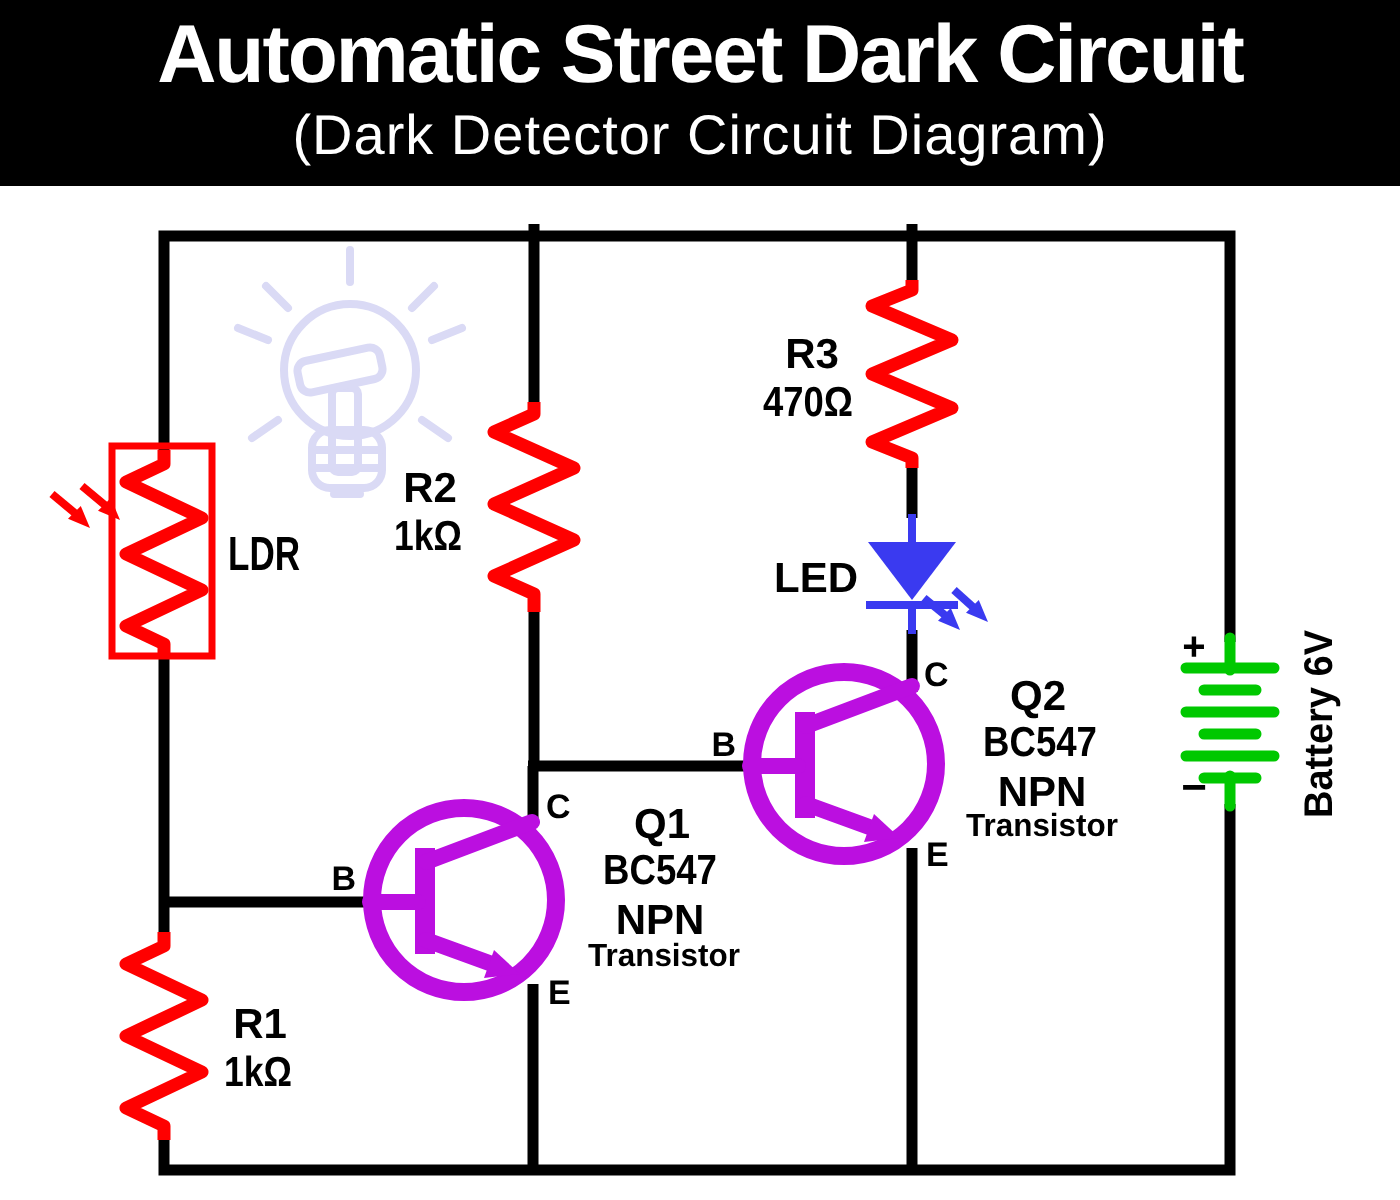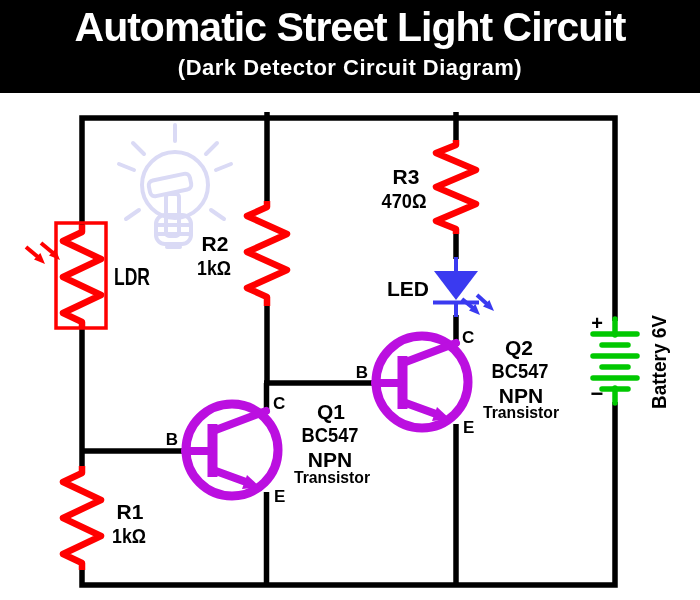--- a/index.html
+++ b/index.html
@@ -1,42 +1,42 @@
 <!DOCTYPE html>
 <html><head>
 <meta charset="utf-8">
 <style>
   html,body{margin:0;padding:0;background:#fff;}
   .stage{position:relative;width:700px;height:600px;overflow:hidden;background:#fff;
          font-family:"Liberation Sans",sans-serif;}
   .banner{position:absolute;top:0;left:0;width:700px;height:93px;background:#000;
           color:#fff;text-align:center;}
   .banner .title{font-size:41px;font-weight:bold;letter-spacing:-1px;line-height:50px;margin-top:2px;}
-  .banner .subtitle{font-size:22px;font-weight:bold;letter-spacing:.5px;line-height:36px;margin-top:-2px;}
+  .banner .subtitle{font-size:28px;font-weight:normal;letter-spacing:.5px;line-height:36px;margin-top:-2px;}
   .watermark{position:absolute;top:95px;left:0;width:700px;text-align:center;
              font-size:15px;font-weight:bold;letter-spacing:1px;color:#9c9c9c;}
   svg{position:absolute;top:0;left:0;}
   svg text{font-family:"Liberation Sans",sans-serif;font-weight:bold;fill:#000;}
   .wire{stroke:#000;stroke-width:5.5;fill:none;}
   .redline{stroke:#ff0000;fill:none;stroke-width:6.5;stroke-linejoin:round;}
   .redthin{stroke:#ff0000;fill:none;stroke-width:4;}
   .bluethin{stroke:#3a3af0;fill:none;stroke-width:4;}
   .mag{stroke:#bb0fe0;fill:none;stroke-width:8;stroke-linecap:round;}
   .lav{stroke:#dadaf5;fill:none;stroke-width:4;stroke-linecap:round;}
   .green{stroke:#00c800;fill:none;stroke-width:5.5;stroke-linecap:round;}
   .t21{font-size:21px;} .t23{font-size:24px;} .t17{font-size:17px;}
   .t16{font-size:16px;} .t20{font-size:20px;} .t22{font-size:22px;}
 </style>
 </head>
 <body>
 
 <div class="stage">
 
   <div class="banner">
-    <div class="title">Automatic Street Light Circuit</div>
+    <div class="title">Automatic Street Dark Circuit</div>
     <div class="subtitle">(Dark Detector Circuit Diagram)</div>
   </div>
 
   <svg width="700" height="600" viewBox="0 0 700 600">
 
     <g>
       <path class="wire" d="M 82 226 L 82 118 L 615 118 L 615 321"></path>
       <path class="wire" d="M 615 402 L 615 585 L 82 585 L 82 570"></path>
       <path class="wire" d="M 82 326 L 82 470"></path>
       <path class="wire" d="M 82 451 L 187 451"></path>

